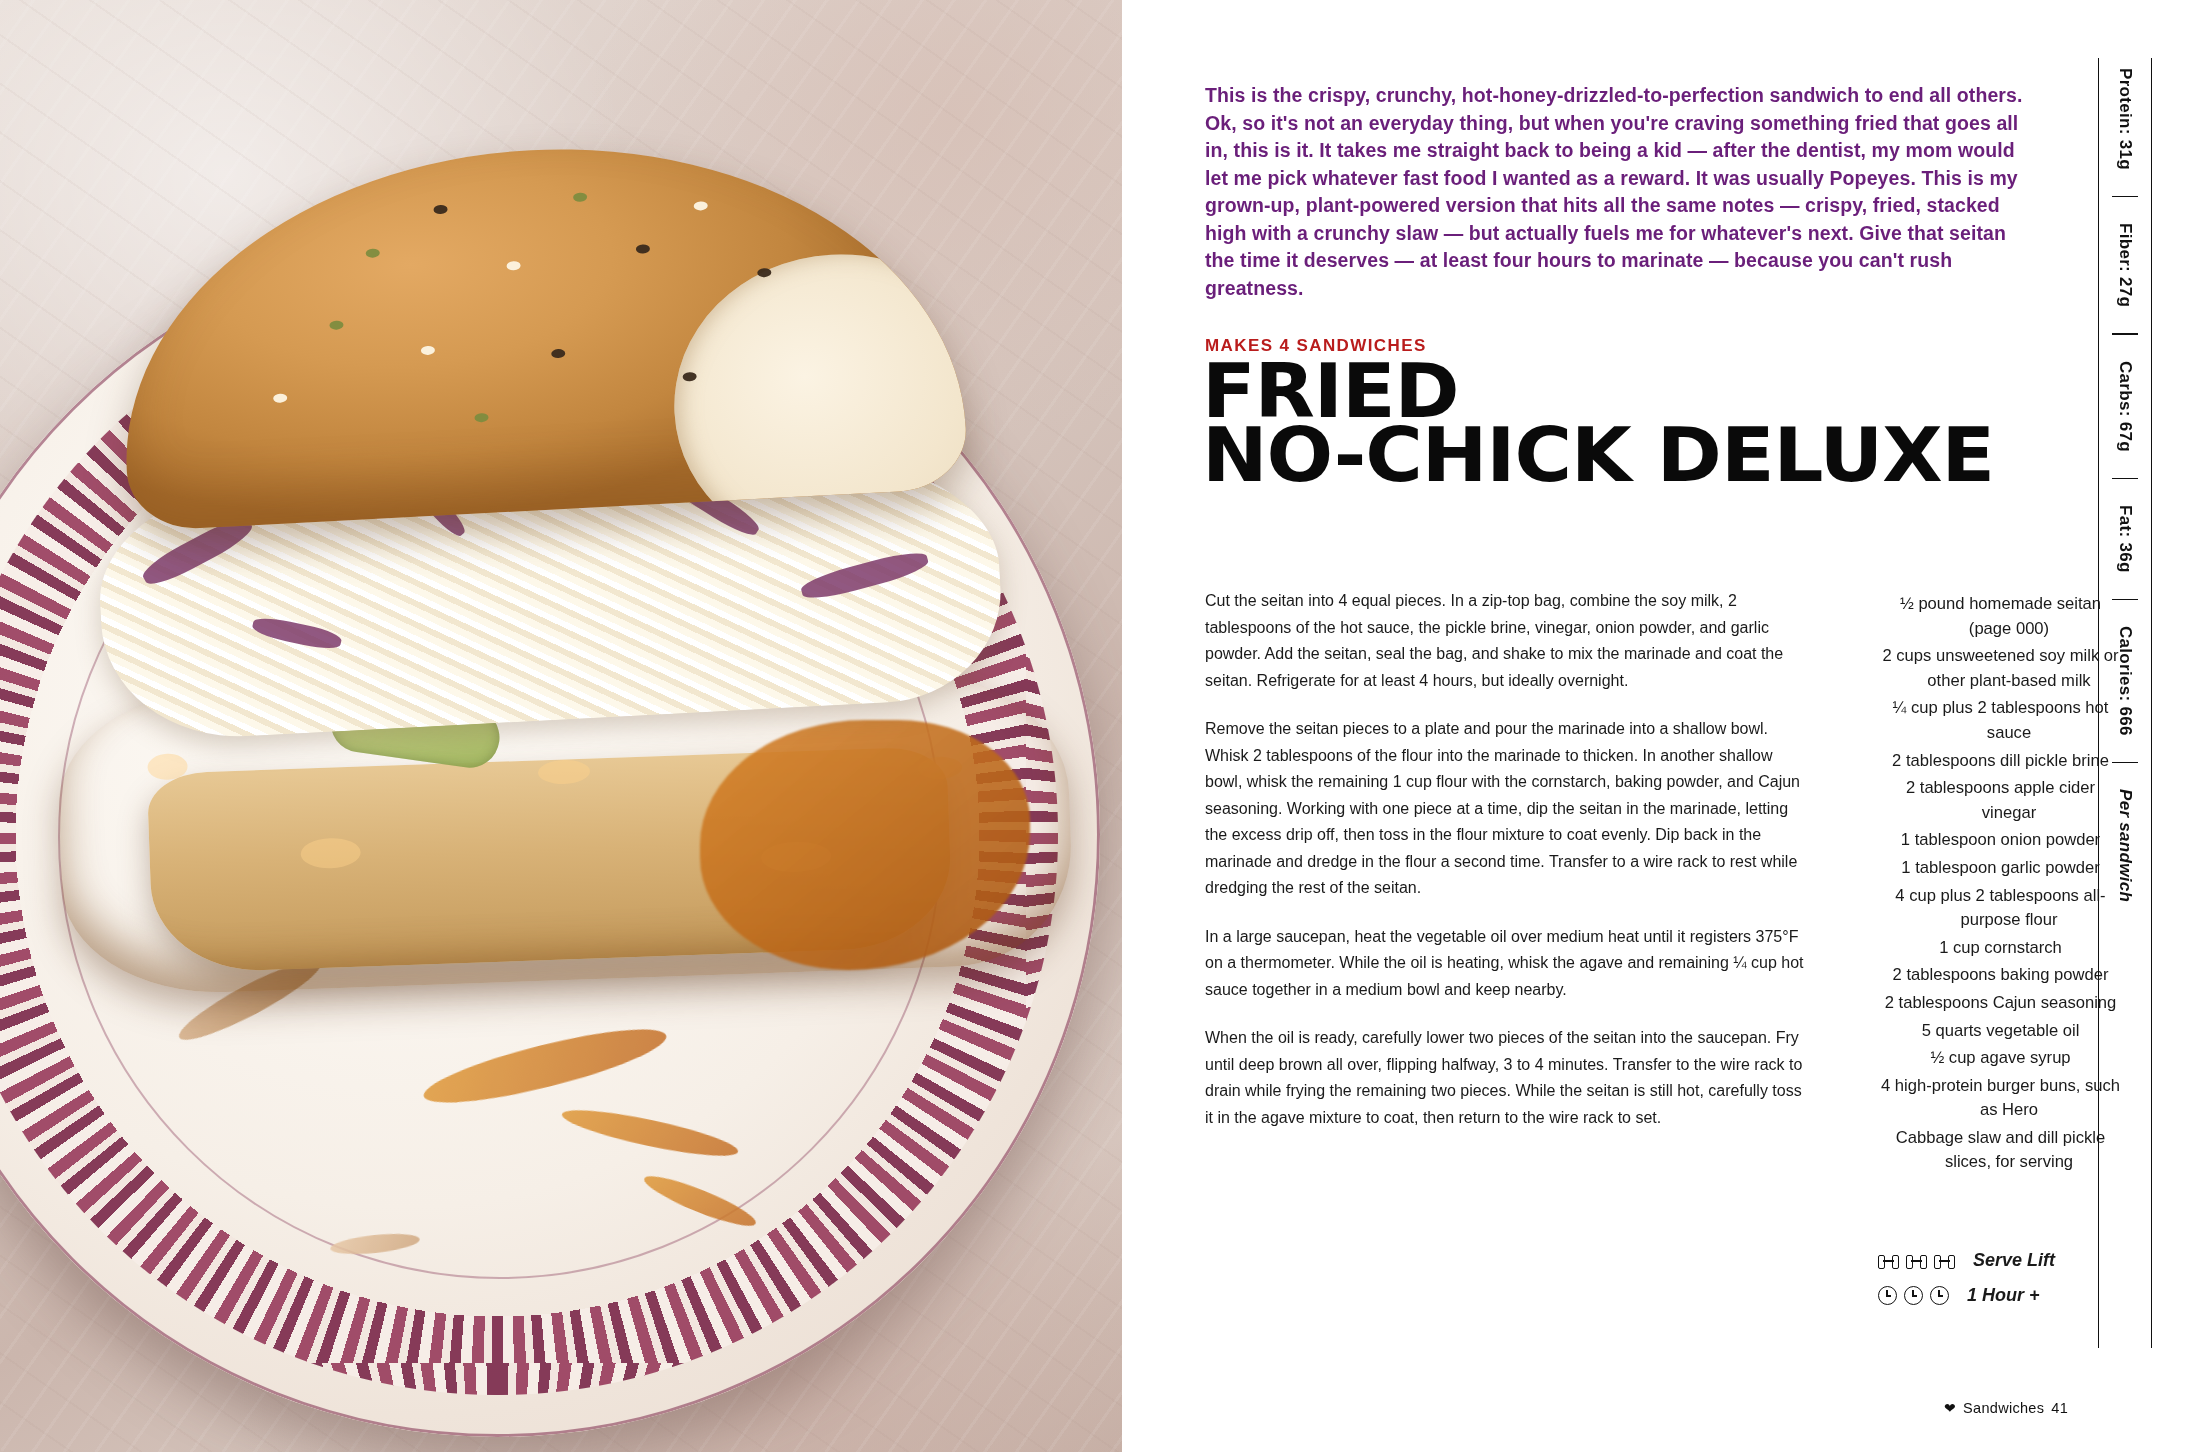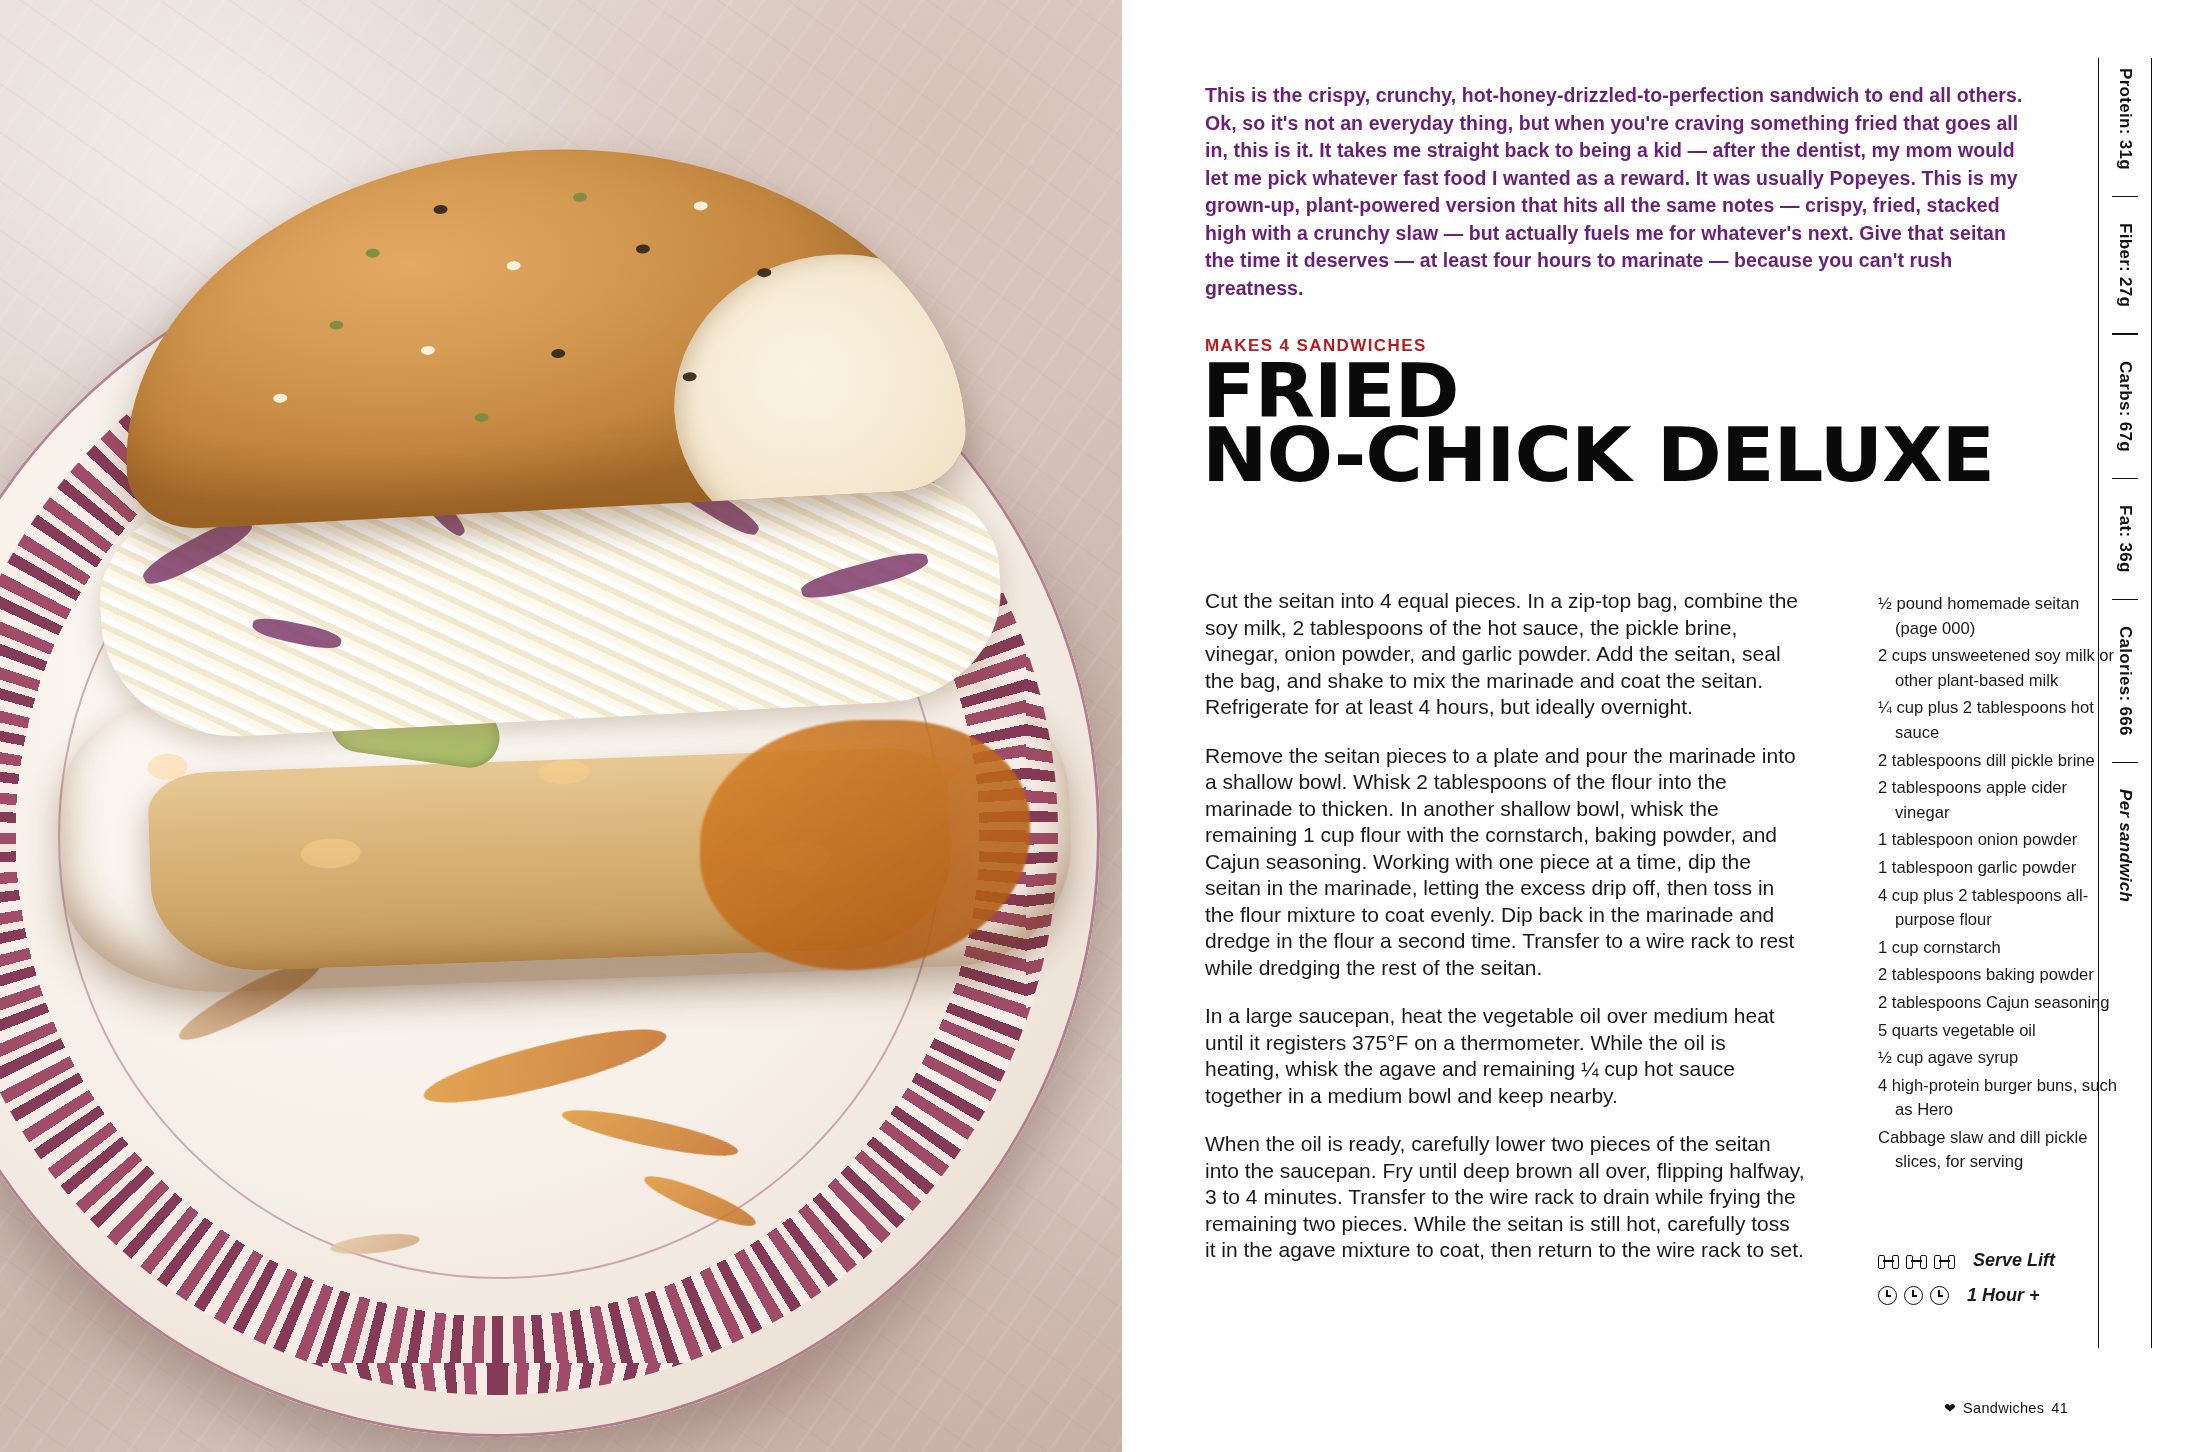--- a/index.html
+++ b/index.html
@@ -152,29 +152,29 @@
     font-family:"DejaVu Sans", sans-serif;
     font-weight:bold;
     font-size:74px;line-height:.86;
     letter-spacing:-1px;
     color:#0a0a0a;
     transform:scaleX(1.06);transform-origin:left top;
   }
   .title .l2{display:block;}
   .body{
     position:absolute;left:83px;top:588px;width:600px;
-    font-size:21px;line-height:26.5px;color:#1a1a1a;
+    font-size:16px;line-height:26.5px;color:#1a1a1a;
   }
   .body p{margin:0 0 22px 0;}
   .ing{
     position:absolute;left:756px;top:592px;width:245px;
     font-size:16.6px;line-height:24.6px;color:#1a1a1a;
   }
   .ing li{list-style:none;margin:0 0 3px 0;padding-left:17px;text-indent:-17px;}
-  .ing ul{margin:0;padding:0;}
+  .ing ul{margin:0;padding:0;text-align:center;}
   .meta{
     position:absolute;left:756px;top:1250px;width:320px;
     font-size:17px;color:#1a1a1a;
   }
   .metarow{display:flex;align-items:center;gap:10px;margin-bottom:14px;}
   .metarow .glyphs{display:flex;gap:7px;align-items:center;}
   .metarow .lbl{font-style:italic;font-weight:bold;font-size:18px;margin-left:8px;}
   .dumbbell{display:inline-block;width:21px;height:12px;position:relative;}
   .dumbbell:before,.dumbbell:after{
     content:"";position:absolute;top:0;width:5px;height:12px;border:1.6px solid #111;border-radius:2px;

